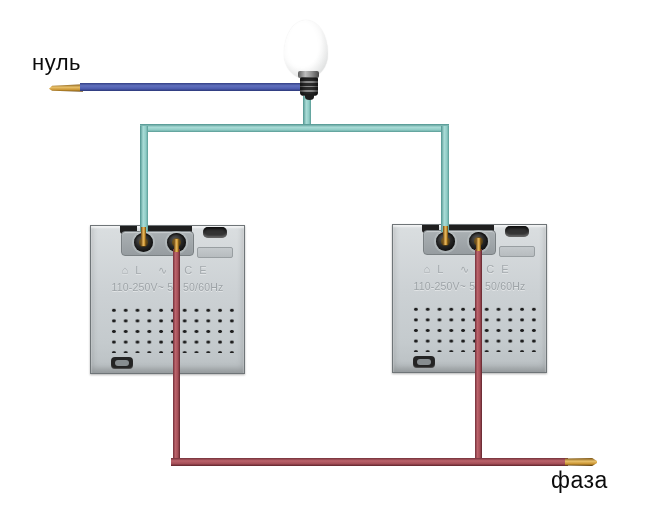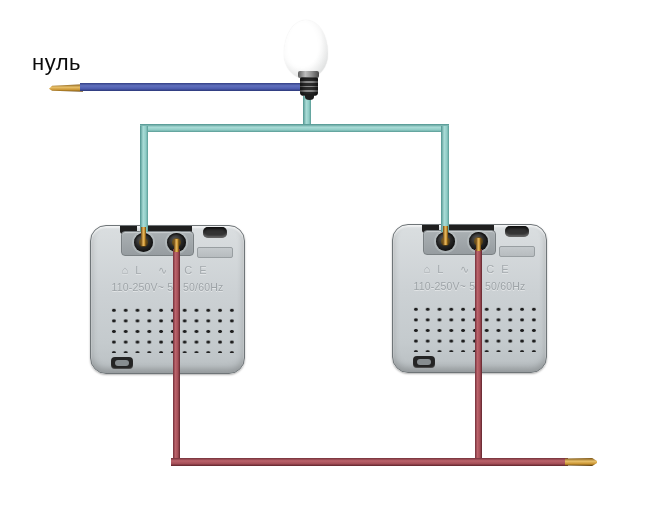--- a/index.html
+++ b/index.html
@@ -36,21 +36,21 @@
     background:linear-gradient(90deg,#5d5d5d,#bdbdbd 35%,#8f8f8f 65%,#4a4a4a);border-radius:2px;}
   .bulb-base{position:absolute;left:300px;top:77px;width:18px;height:19px;z-index:4;
     background:repeating-linear-gradient(180deg,#8a8a8a 0 1.5px,#2c2c2c 1.5px 4.5px);
     border-radius:2px 2px 4px 4px;box-shadow:inset 3px 0 4px rgba(0,0,0,0.55),inset -3px 0 4px rgba(0,0,0,0.55);}
   .bulb-contact{position:absolute;left:305px;top:94px;width:9px;height:6px;z-index:4;
     background:#1d1d1d;border-radius:0 0 50% 50%;}
 
   
   .switch{position:absolute;width:153px;height:147px;z-index:5;
     background:linear-gradient(180deg,#dadee0 0%,#ccd1d4 45%,#c4cacd 80%,#b9bfc2 100%);
-    border:1px solid #6f7578;border-radius:16px;
+    border:1px solid #6f7578;border-radius:0;
     box-shadow:inset 0 2px 2px rgba(255,255,255,0.7),inset 0 -4px 7px rgba(0,0,0,0.22),0 1px 2px rgba(0,0,0,0.3);}
   .sw-slot{position:absolute;height:8px;top:0;background:#1f1f1f;border-radius:0 0 3px 3px;}
   .sw-slot-a{left:29px;width:17px;}
   .sw-slot-b{left:53px;width:48px;}
   .term-block{position:absolute;left:30px;top:5px;width:71px;height:23px;
     background:linear-gradient(180deg,#aab0b3,#969ca0);border:1px solid #7a8083;border-radius:4px;
     box-shadow:inset 0 1px 1px rgba(255,255,255,0.4);}
   .hole{position:absolute;top:7px;width:19px;height:19px;border-radius:50%;
     background:radial-gradient(circle at 42% 36%,#5c5c5c 0%,#262626 45%,#000 100%);
     box-shadow:0 0 0 2px rgba(190,196,198,0.55),inset 0 1px 2px rgba(0,0,0,0.8);}
@@ -136,14 +136,15 @@
   <div class="brass-v" style="left:443px;top:226px;height:19px;"></div>
   <div class="brass-v" style="left:174px;top:239px;height:13px;"></div>
   <div class="brass-v" style="left:476px;top:238px;height:13px;"></div>
 
   <div class="wire v-red" style="left:173px;top:249px;height:217px;"></div>
   <div class="wire v-red" style="left:475px;top:249px;height:217px;"></div>
   <div class="wire h-red" style="left:171px;top:458px;width:397px;z-index:6;"></div>
   <div class="tip tip-right" style="z-index:7;"></div>
 
   <div class="lbl lbl-neutral">нуль</div>
+  <div class="lbl lbl-phase">фаза</div>
 
 </div>
 
 </body></html>

